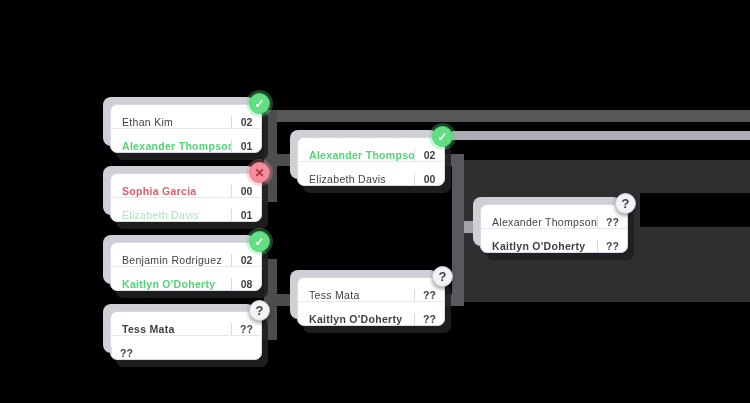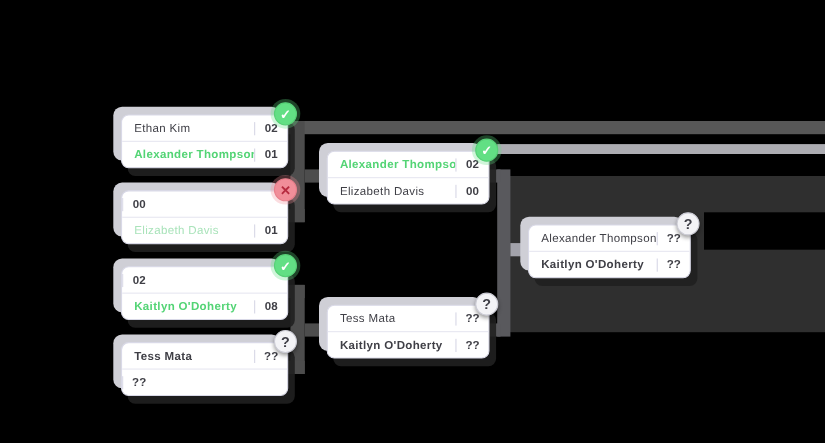--- a/index.html
+++ b/index.html
@@ -53,21 +53,21 @@
     box-sizing: border-box;
     height: 49px; width: 100%;
     background: #fff;
     border: 1px solid #d9d9e7;
     border-radius: 7px;
     overflow: hidden;
     box-shadow: 6px 7px 0 rgba(32,32,32,0.9);
     cursor: pointer;
   }
   .prow {
-    display: flex; align-items: center;
+    display: flex; align-items: flex-end;
     height: 23px;
   }
   .prow.first { border-bottom: 1px solid #e7e7f1; }
   .pname {
     flex: 1;
     display: flex; align-items: center;
     padding-left: 11px;
     font-size: 10.5px;
     letter-spacing: 0.3px;
     color: #3f3f46;
@@ -152,36 +152,38 @@
     </div>
     <div class="badge st-won">
       <span>✓</span>
     </div>
   </div>
 
   <div class="match pos-r1m2">
     <div class="match-back"></div>
     <div class="match-box">
       <div class="prow first">
+        <span class="pname st-eliminated">Sophia Garcia</span>
         <span class="pscore">00</span>
       </div>
       <div class="prow">
         <span class="pname st-advanced">Elizabeth Davis</span>
         <span class="pscore">01</span>
       </div>
     </div>
     <div class="badge st-lost">
       <span>✕</span>
     </div>
   </div>
 
   <div class="match pos-r1m3">
     <div class="match-back"></div>
     <div class="match-box">
       <div class="prow first">
+        <span class="pname st-normal">Benjamin Rodriguez</span>
         <span class="pscore">02</span>
       </div>
       <div class="prow">
         <span class="pname st-winner">Kaitlyn O'Doherty</span>
         <span class="pscore">08</span>
       </div>
     </div>
     <div class="badge st-won">
       <span>✓</span>
     </div>

